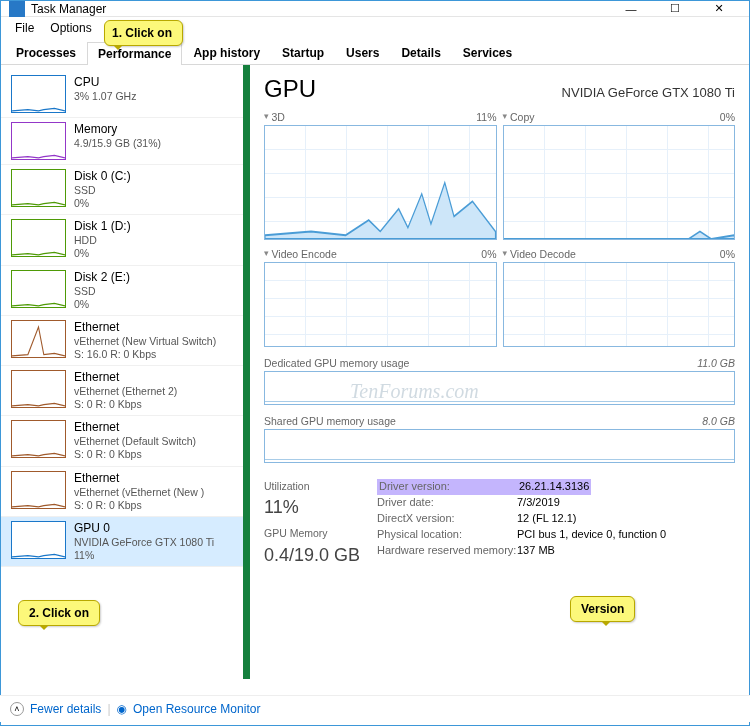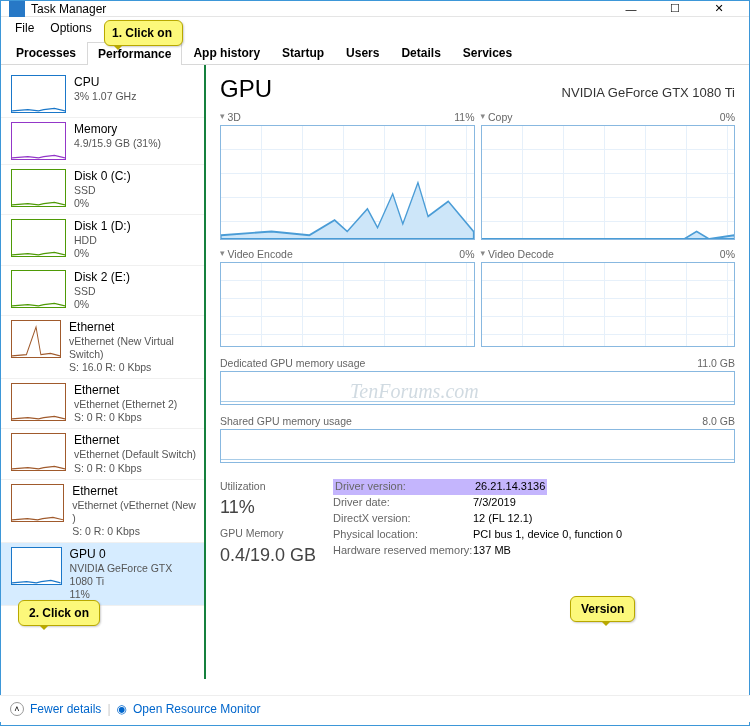--- a/index.html
+++ b/index.html
@@ -8,21 +8,21 @@
 .titlebar .icon { width: 16px; height: 16px; background: #2778c6; margin-right: 6px; display:inline-block; }
 .titlebar .title { font-size: 12px; }
 .winbtns { margin-left: auto; display: flex; }
 .winbtns span { width: 44px; height: 29px; display: flex; align-items: center; justify-content: center; font-family: sans-serif; font-size: 11px; }
 .menubar { display: flex; padding: 2px 6px; font-size: 12px; }
 .menubar span { padding: 2px 8px; }
 .tabstrip { display: flex; padding: 0 4px; border-bottom: 1px solid #d8d8d8; margin-top:2px;font-weight:bold;}
 .tab { padding: 4px 10px; font-size: 12px; border: 1px solid transparent; border-bottom: none; background:#fff;}
 .tab.active { border-color: #d8d8d8; background: #fff; position: relative; top: 1px; }
 .content { display: flex; height: calc(100% - 110px); }
-.sidebar { width: 205px; border-right: 2px solid #15803d; overflow:hidden; padding-top:6px;}
+.sidebar { width: 249px; border-right: 7px solid #15803d; overflow:hidden; padding-top:6px;}
 .sitem { display: flex; padding: 4px 6px 4px 10px; border-bottom: 1px solid #f0f0f0; background:#fff;}
 .sitem.selected { background: #d6ecff; }
 .thumb { width: 55px; height: 38px; border: 1px solid #ccc; margin-right: 8px; position: relative; background:#fff;}
 .thumb.cpu { border-color:#1a77c9; }
 .thumb.mem { border-color:#9337c8; }
 .thumb.disk { border-color:#4e9a06; }
 .thumb.eth { border-color:#a05a2c; }
 .thumb.gpu { border-color:#1a77c9; }
 .sinfo { line-height: 1.25; font-size:11px; }
 .sinfo .sname { font-size: 12px; }
@@ -34,21 +34,21 @@
 .graphrow { display: flex; gap: 6px; margin-top: 8px; }
 .gbox { flex: 1; }
 .glabel { display: flex; font-size: 10.5px; color: #666; margin-bottom: 2px;}
 .glabel .chev { margin-right:3px; color:#888; font-size:9px;}
 .glabel .pct { margin-left: auto; }
 .garea { border: 1px solid #88b8e0; height: 115px; background: repeating-linear-gradient(to right, transparent 0 40px, #e6f0fa 40px 41px), repeating-linear-gradient(to bottom, transparent 0 23px, #e6f0fa 23px 24px); position:relative;}
 .garea.short { height: 85px; background: repeating-linear-gradient(to right, transparent 0 40px, #e6f0fa 40px 41px), repeating-linear-gradient(to bottom, transparent 0 17px, #e6f0fa 17px 18px);}
 .garea .fill { position:absolute; bottom:0; left:0; right:0; }
 .bar { margin-top: 10px; }
 .blabel { display:flex; font-size: 10.5px; color:#666; margin-bottom:2px;}
-.blabel .val { margin-left:auto; }
+.blabel .val { margin-left:auto;font-style:italic; }
 .barea { border:1px solid #88b8e0; height: 34px; position:relative; background:#fff;}
 .barea .baseline { position:absolute; bottom:2px; left:0; right:0; height:1px; background:#a8cce8;}
 .stats { display: flex; margin-top: 16px; gap: 8px; font-size:11px;}
 .scol { flex: 0 0 auto; line-height:1.45;}
 .scol.narrow { width: 105px; }
 .scol.med { width: 135px; }
 .scol .lbl { color: #666; font-size: 10.5px; }
 .scol .big { font-size: 18px; color:#444; }
 .scol .row { display:flex; }
 .scol .row .k { width: 140px; color:#666; }

